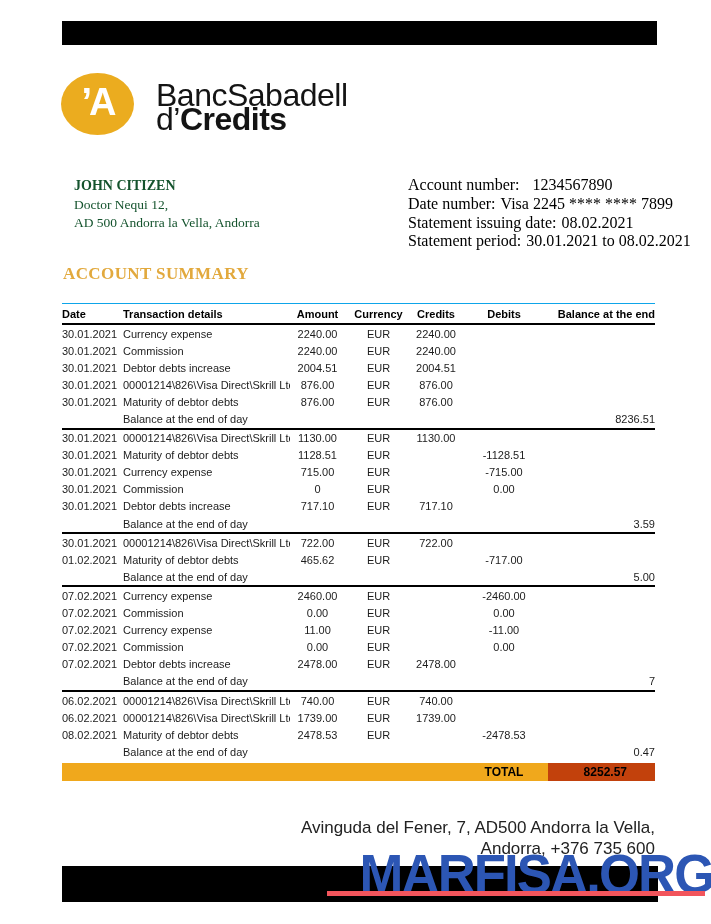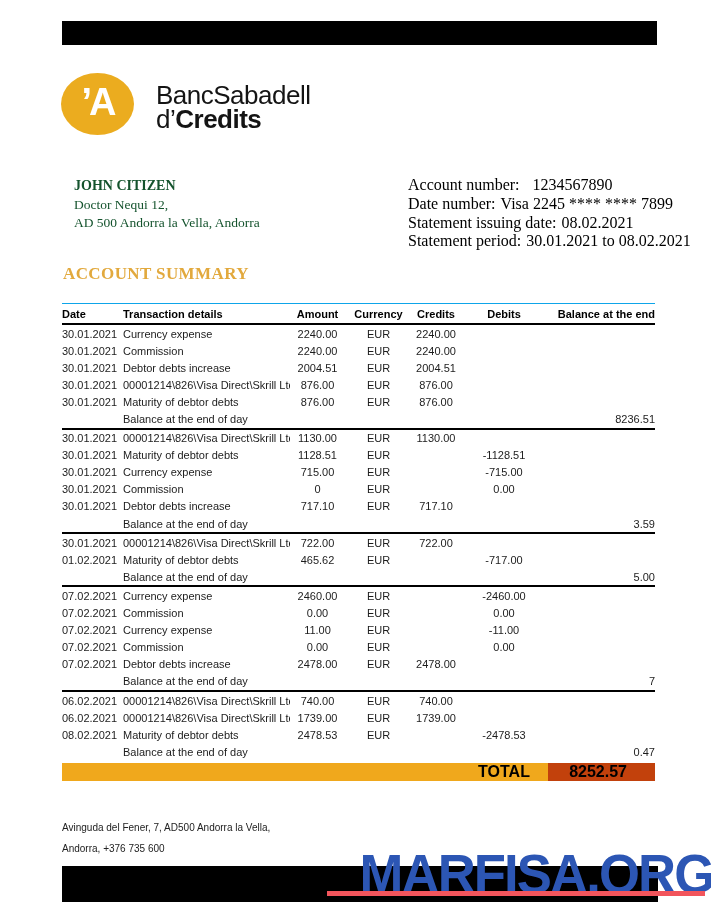--- a/index.html
+++ b/index.html
@@ -12,21 +12,21 @@
   
   .logo-row { position:absolute; left:61px; top:73px; display:flex; align-items:flex-start; }
   .logo-ellipse {
     width:73px; height:62px; border-radius:50%;
     display:flex; align-items:center; justify-content:center;
   }
   .logo-monogram {
     color:#fff; font-weight:bold; font-size:38px; letter-spacing:-3px;
     padding-bottom:3px;
   }
-  .brand-text { margin-left:22px; padding-top:10px; font-size:26px; line-height:24px; color:#141414; letter-spacing:-0.5px; }
+  .brand-text { margin-left:22px; padding-top:10px; font-size:32px; line-height:24px; color:#141414; letter-spacing:-0.5px; }
   .brand-line2 { font-weight:bold; }
   .brand-line2 .d-prefix { font-weight:normal; }
 
   
   .customer {
     position:absolute; left:74px; top:177px;
     font-family:"Liberation Serif", serif; font-size:13.5px; line-height:18.5px; color:#14532d;
   }
   .customer .name { font-weight:bold; font-size:14px; }
   .account-info {
@@ -54,30 +54,30 @@
   tr.section-end td { border-bottom:2.5px solid #000; }
   .c-date    { text-align:left;  padding-left:2px; }
   .c-details { text-align:left; }
   .c-amount  { text-align:center; }
   .c-currency{ text-align:center; }
   .c-credits { text-align:center; }
   .c-debits  { text-align:center; }
   td.c-balance { text-align:right; padding-right:38px; }
   th.c-balance { text-align:right; padding-right:6px; }
   tr.total-row td {
-    height:18px; font-weight:bold; font-size:16px; color:#000;
+    height:18px; font-weight:bold; font-size:12px; color:#000;
     border-top:3px solid #fff;
   }
   tr.total-row .t-label { text-align:center; }
   tr.total-row .t-value { text-align:right; padding-right:28px; }
 
   
   .footer {
-    position:absolute; left:62px; top:817px; width:593px; text-align:left;
-    font-size:10px; line-height:21px; color:#222;
+    position:absolute; left:62px; top:817px; width:593px; text-align:right;
+    font-size:17px; line-height:21px; color:#222;
   }
   .bottom-bar { position:absolute; left:62px; top:866px; width:596px; height:36px; background:#000; }
   .watermark {
     position:absolute; right:-2px; top:846px; line-height:1;
     font-size:56px; font-weight:bold; letter-spacing:-2px;
     transform:scaleX(0.94); transform-origin:right top;
   }
   .watermark-underline { position:absolute; left:327px; top:891px; width:378px; height:5px; }
 </style>
 </head>

